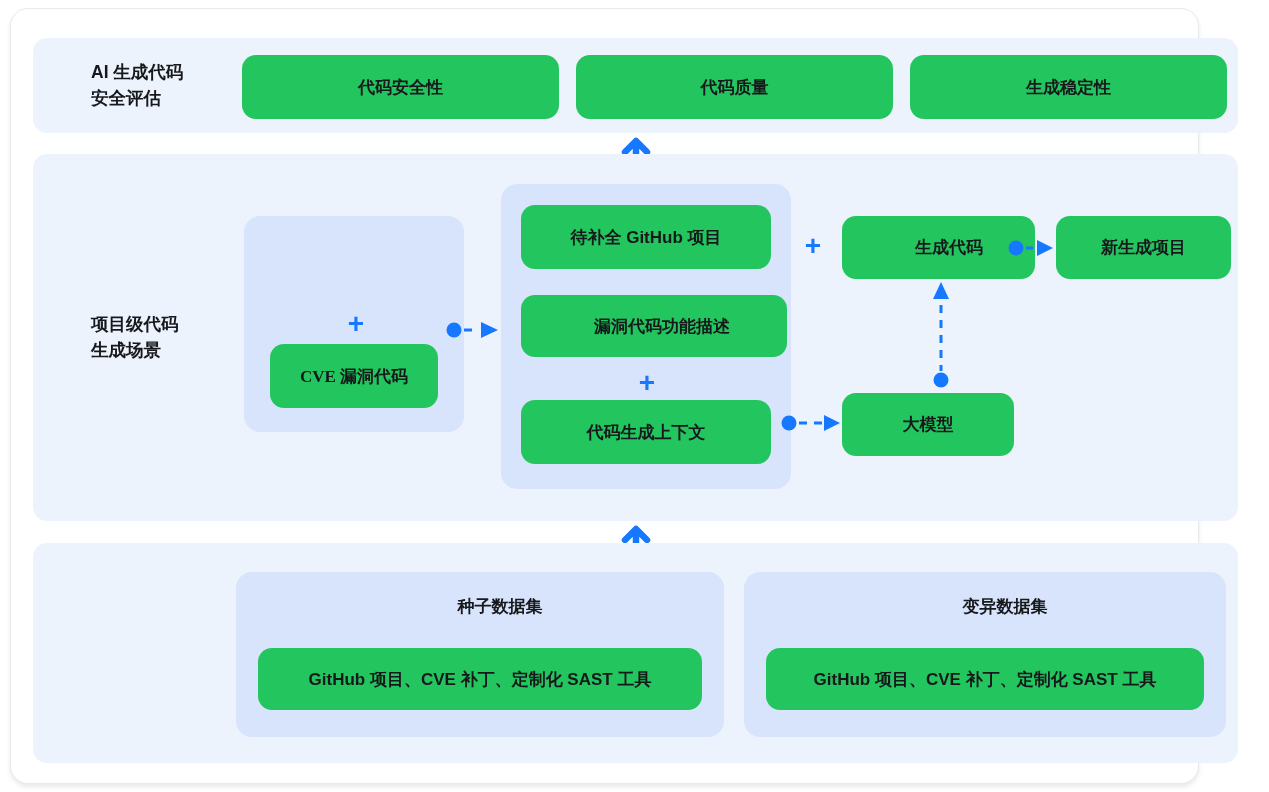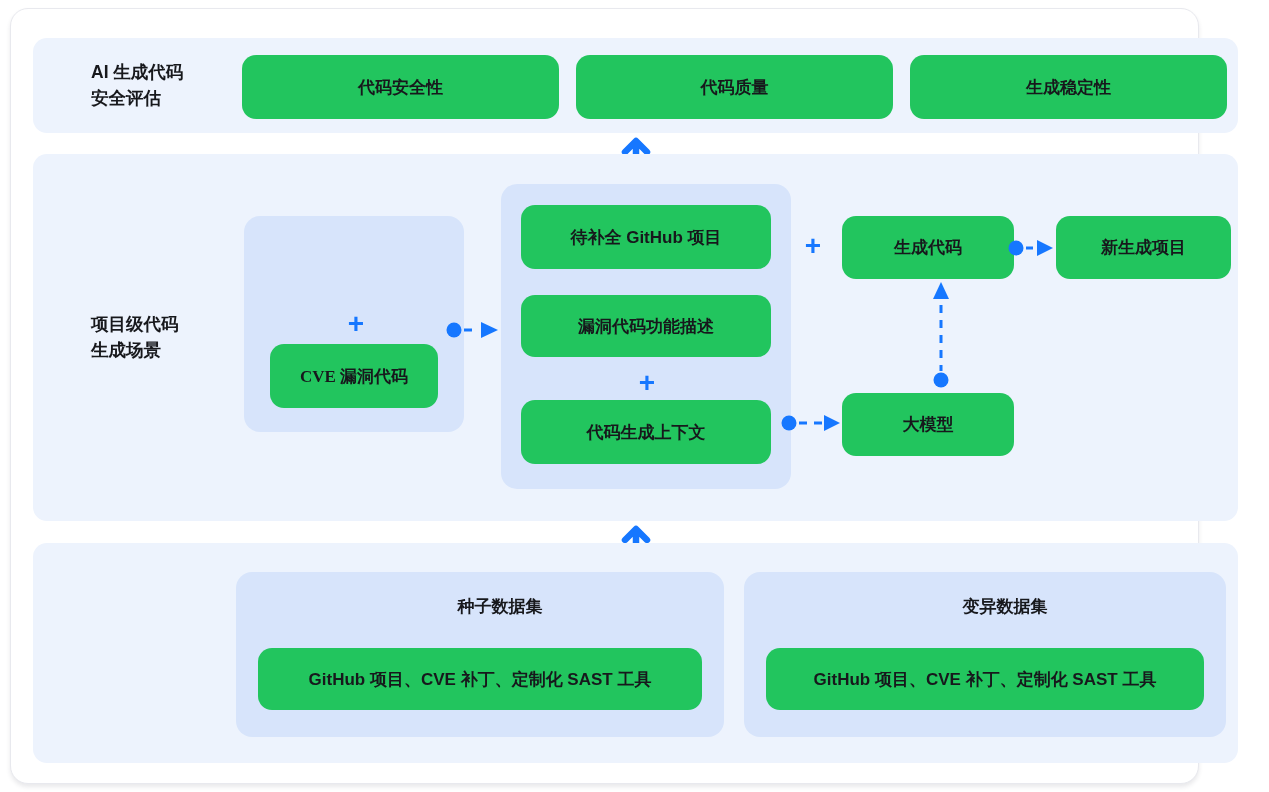--- a/index.html
+++ b/index.html
@@ -112,28 +112,28 @@
       </div>
 
       <svg class="conn" style="left:412px; top:166px;" width="58" height="20" viewBox="0 0 58 20">
         <circle class="dot" cx="9" cy="10" r="7.5"></circle>
         <line class="dash" x1="19" y1="10" x2="33" y2="10" stroke-dasharray="8 7"></line>
         <polygon class="head" points="36,2 36,18 53,10"></polygon>
       </svg>
 
       <div class="group" style="left:468px; top:30px; width:290px; height:305px;">
         <div class="wbox" style="left:20px; top:21px; width:250px; height:64px;">待补全 GitHub 项目</div>
-        <div class="wbox" style="left:20px; top:111px; width:250px; height:62px;">漏洞代码功能描述</div>
+        <div class="wbox" style="left:20px; top:111px; width:250px; height:62px;padding-left:16px;">漏洞代码功能描述</div>
         <div class="plus" style="left:146px; top:199px;">+</div>
         <div class="wbox" style="left:20px; top:216px; width:250px; height:64px;">代码生成上下文</div>
       </div>
 
       <div class="plus" style="left:780px; top:92px;">+</div>
 
-      <div class="wbox" style="left:809px; top:62px; width:172px; height:63px;">生成代码</div>
+      <div class="wbox" style="left:809px; top:62px; width:172px; height:63px;padding-left:21px;">生成代码</div>
 
       <svg class="conn" style="left:974px; top:84px;" width="50" height="20" viewBox="0 0 50 20">
         <circle class="dot" cx="9" cy="10" r="7.5"></circle>
         <line class="dash" x1="19" y1="10" x2="29" y2="10" stroke-dasharray="7 6"></line>
         <polygon class="head" points="30,2 30,18 46,10"></polygon>
       </svg>
 
       <div class="wbox" style="left:1023px; top:62px; width:175px; height:63px;">新生成项目</div>
 
       <svg class="conn" style="left:898px; top:127px;" width="20" height="108" viewBox="0 0 20 108">

